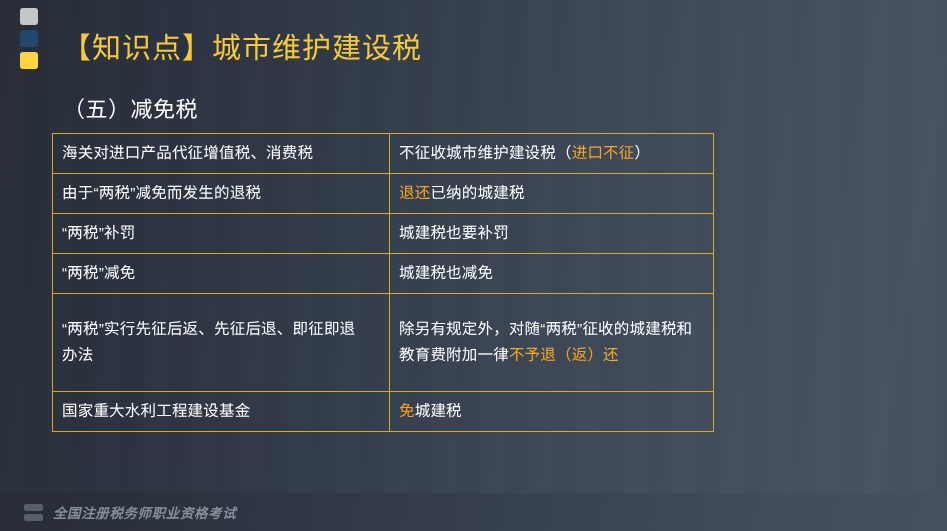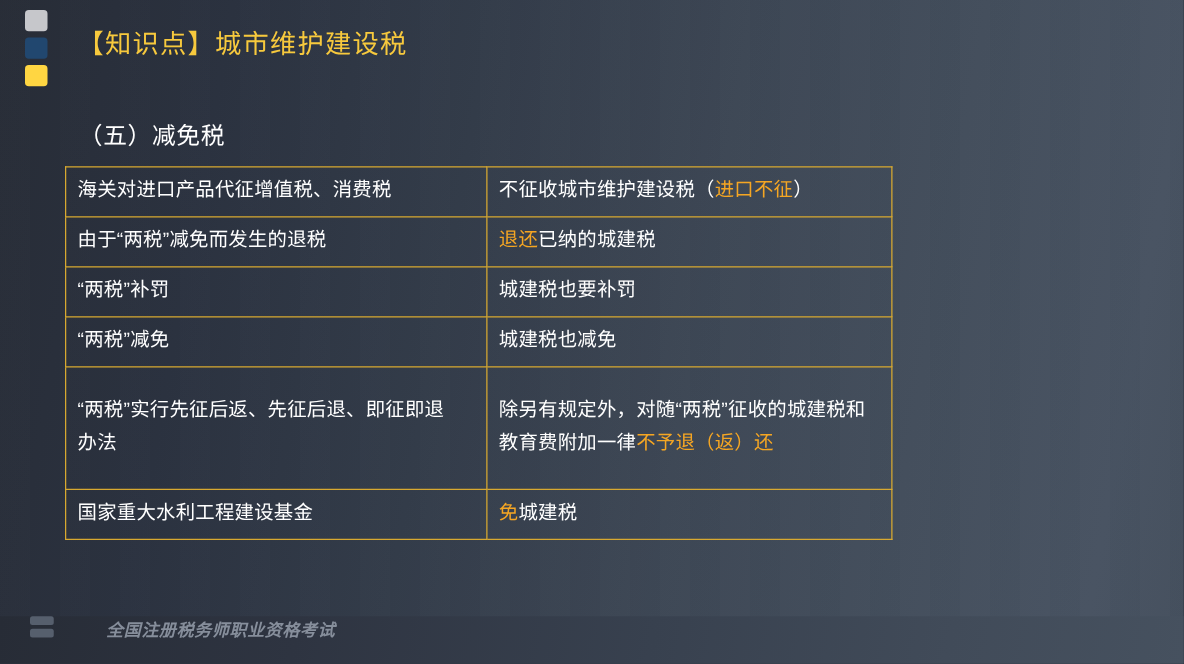--- a/index.html
+++ b/index.html
@@ -65,37 +65,37 @@
     border-radius: 3px;
   }
   .deco .sq-gray   { background: #c6c7cb; }
   .deco .sq-blue   { background: #21476f; }
   .deco .sq-yellow { background: #ffd642; }
 
   
   .title {
     position: absolute;
     left: 62px;
-    top: 16px;
-    z-index: 3;
-    font-size: 21px;
+    top: 28px;
+    z-index: 3;
+    font-size: 29px;
     line-height: 40px;
     letter-spacing: 1px;
     color: #f7c93d;
     white-space: nowrap;
     font-weight: 400;
   }
 
   
   .section-heading {
     position: absolute;
     left: 63px;
     top: 98px;
     z-index: 3;
-    font-size: 19px;
+    font-size: 22px;
     line-height: 24px;
     color: #ffffff;
     letter-spacing: .5px;
     white-space: nowrap;
   }
 
   
   .kb-table {
     position: absolute;
     left: 52px;
@@ -125,27 +125,27 @@
 
   
   .footer {
     position: absolute;
     left: 0;
     bottom: 0;
     width: 947px;
     height: 38px;
     z-index: 4;
     display: flex;
+    align-items: center;
     background: linear-gradient(100deg,
         #272c36 0%,
         #2e3441 25%,
         #38414f 55%,
         #414b59 80%,
         #46515f 100%);
-    gap: 32px;
   }
   .footer-icon {
     margin-left: 24px;
     margin-right: 10px;
     width: 19px;
     height: 17px;
     display: flex;
     flex-direction: column;
     justify-content: space-between;
   }

